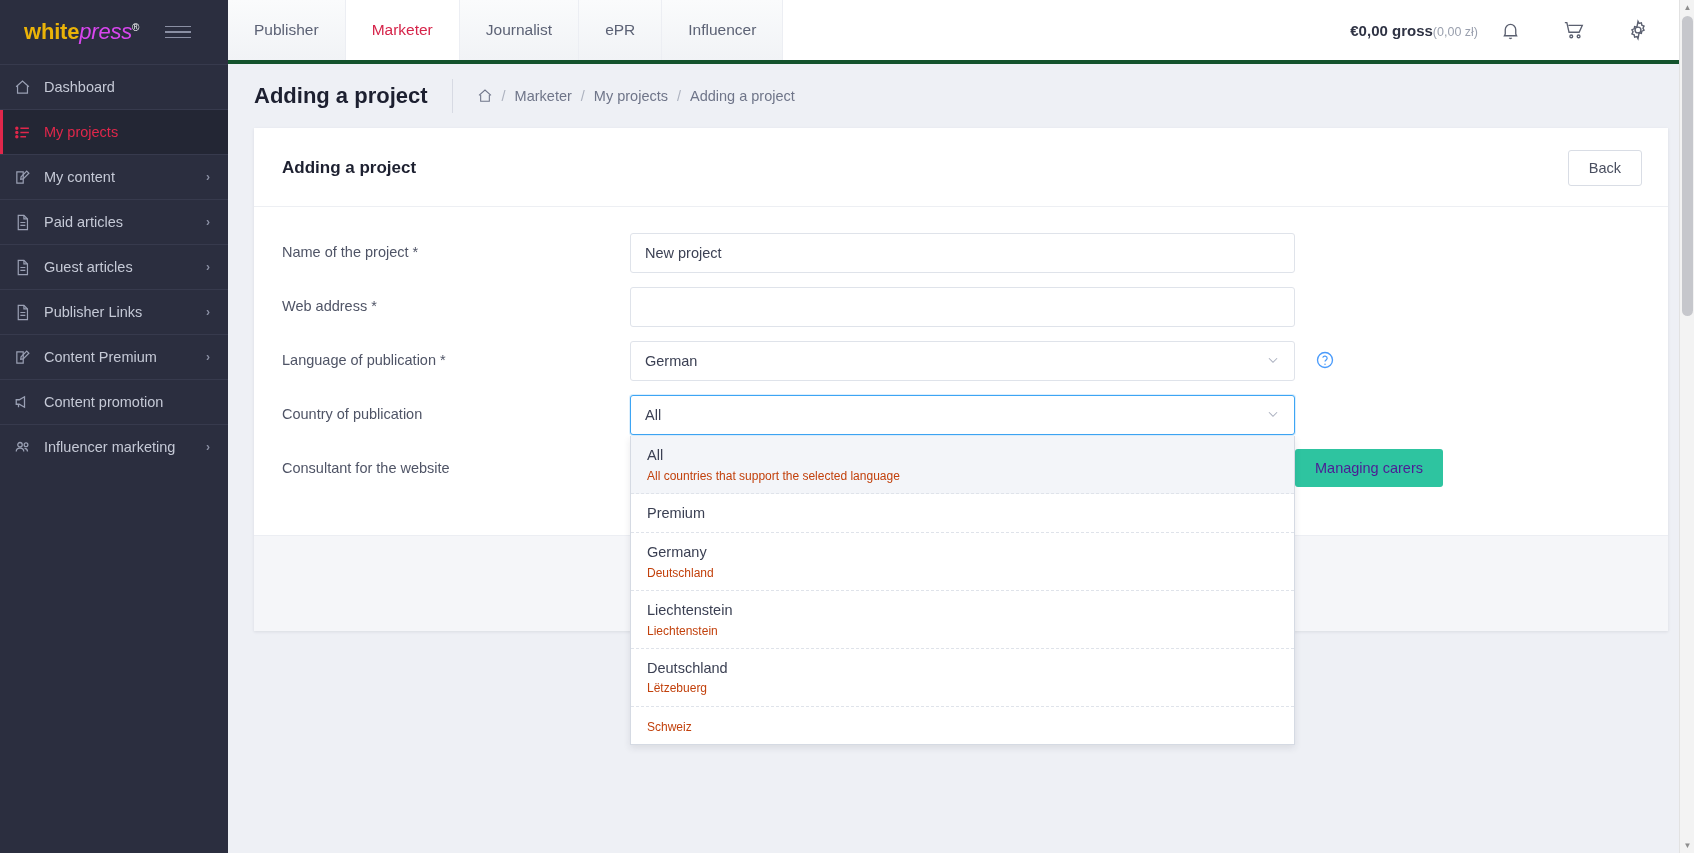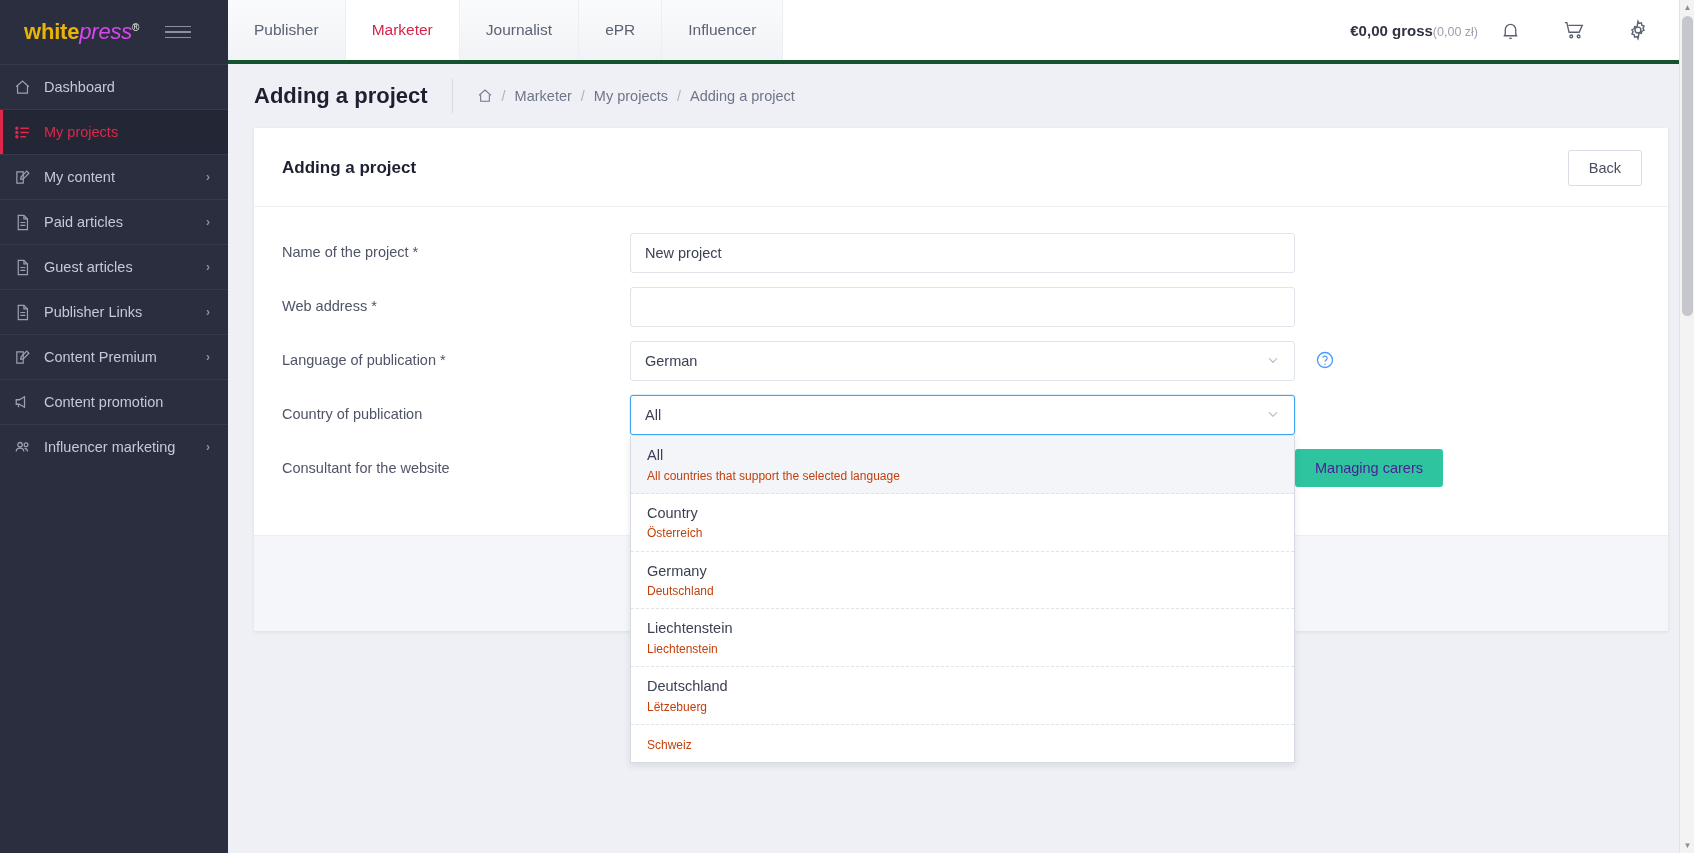--- a/index.html
+++ b/index.html
@@ -415,22 +415,21 @@
                     </svg>
                 </span>
               </div>
 
               <div class="dropdown">
                 <div class="dd-item selected">
                   <div class="dd-title">All</div>
                   <div class="dd-sub">All countries that support the selected language</div>
                 </div>
                 <div class="dd-item">
-                  <div class="dd-title">Country</div>
-                  <div class="dd-sub">Österreich</div>
+                  <div class="dd-title">Premium</div>
                 </div>
                 <div class="dd-item">
                   <div class="dd-title">Germany</div>
                   <div class="dd-sub">Deutschland</div>
                 </div>
                 <div class="dd-item">
                   <div class="dd-title">Liechtenstein</div>
                   <div class="dd-sub">Liechtenstein</div>
                 </div>
                 <div class="dd-item">

